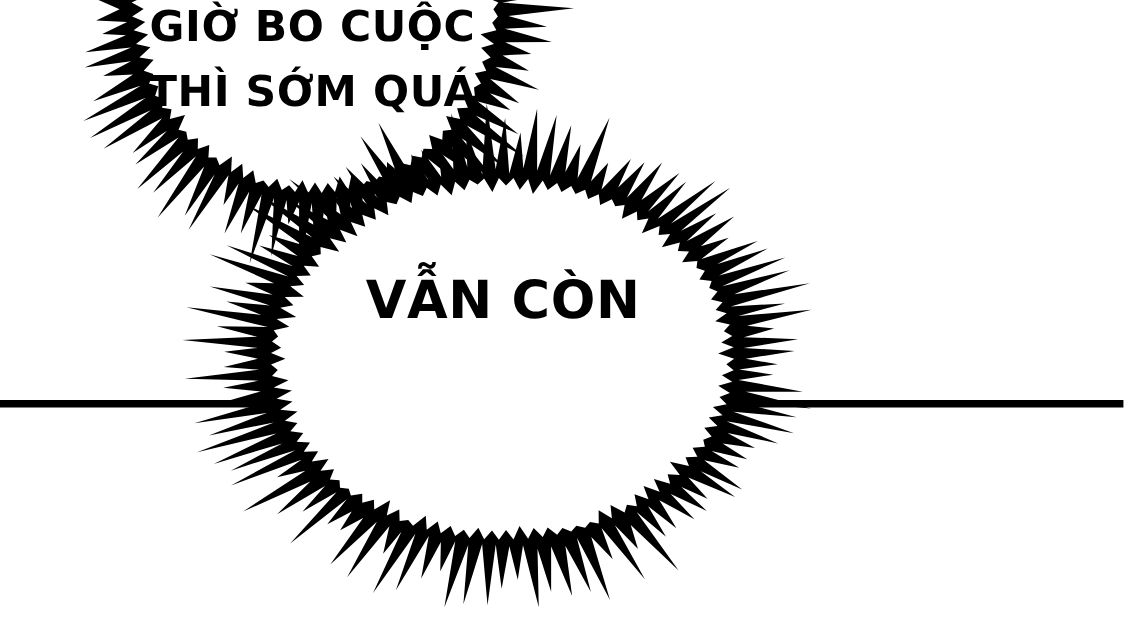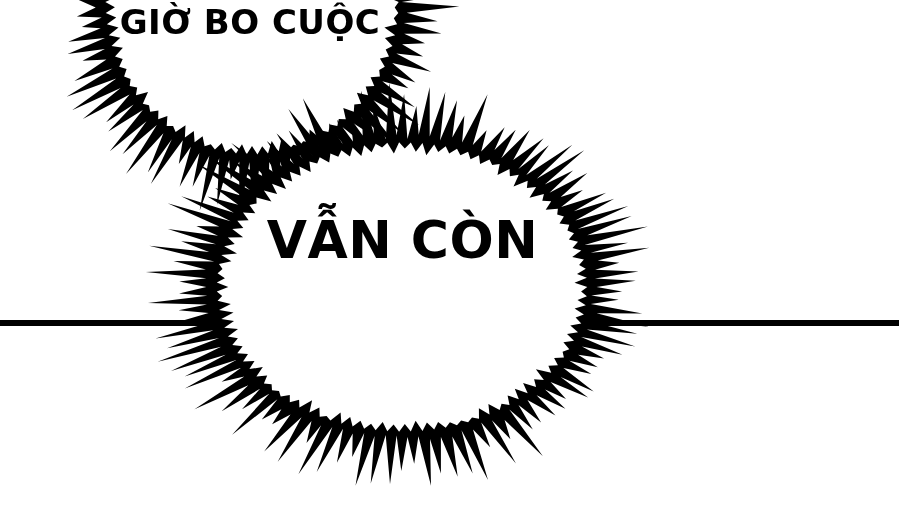--- a/index.html
+++ b/index.html
@@ -9,37 +9,38 @@
   }
   .divider{
     position:absolute;left:0;top:320px;width:899px;height:6px;background:#000;z-index:0;
   }
   svg.art{position:absolute;left:0;top:0;z-index:1;}
   .btext{
     position:absolute;z-index:2;text-align:center;font-weight:bold;color:#000;
   }
   .btext .ln{display:block;white-space:nowrap;}
   .top-text{left:90px;top:-4px;width:320px;font-size:34px;line-height:52px;letter-spacing:0.5px;}
-  .main-text{left:215px;top:206px;width:375px;font-size:52px;line-height:68px;letter-spacing:0.5px;}
+  .main-text{left:215px;top:206px;width:375px;font-size:42px;line-height:68px;letter-spacing:0.5px;}
 </style>
 </head>
 <body>
 
 <div class="panel">
 
   <div class="divider"></div>
 
   <svg class="art" id="bubbles" width="899" height="512" viewBox="0 0 899 512">
       <polygon points="401.8,2.0 459.3,6.6 406.7,12.7 437.6,21.3 403.9,23.0 441.5,33.5 404.2,33.8 425.0,43.2 402.1,44.3 423.1,56.6 396.3,53.5 431.1,71.7 392.2,63.1 415.4,82.5 391.9,74.6 408.4,88.2 382.3,81.2 414.8,107.3 380.8,92.6 419.2,125.3 373.5,100.3 402.6,133.3 369.3,110.6 400.3,149.7 361.4,117.6 374.2,136.7 351.5,122.1 360.5,141.4 342.4,126.9 357.3,160.4 335.7,135.1 359.2,185.2 328.0,142.5 336.0,172.0 317.8,144.9 324.5,169.4 310.2,153.2 313.6,176.4 299.8,154.8 300.8,174.9 290.0,158.1 290.8,197.2 280.2,161.5 281.6,213.2 269.4,157.5 268.0,204.5 259.8,164.5 252.9,212.3 249.4,162.3 239.2,216.8 239.3,161.4 230.7,179.4 229.2,159.9 217.0,204.8 219.2,158.3 199.7,210.6 209.3,155.8 192.6,186.8 199.4,153.1 179.6,186.7 190.9,146.8 178.8,163.9 182.8,140.2 150.8,183.9 171.8,139.3 147.8,172.5 163.4,133.2 126.0,174.1 156.8,124.9 122.5,154.2 146.5,121.2 109.8,151.2 142.8,110.0 108.3,131.6 133.6,104.5 106.1,122.3 129.6,94.5 82.8,119.0 120.6,88.1 72.1,110.3 116.3,78.4 66.6,96.7 112.5,68.5 74.5,80.9 106.4,59.6 82.5,60.7 104.8,48.9 67.7,54.0 104.9,38.0 68.2,41.7 100.7,28.2 81.8,27.1 101.7,17.5 76.9,16.4 95.7,7.4 78.1,-0.3 101.0,-3.2 62.4,-10.6 97.5,-14.0 68.6,-22.7 98.4,-24.6 55.2,-40.3 102.4,-34.7 72.1,-50.2 104.8,-44.9 71.0,-61.4 106.6,-55.6 84.3,-68.8 110.2,-65.6 73.8,-92.5 117.5,-73.7 74.4,-105.0 123.7,-82.0 95.0,-107.7 125.8,-93.3 88.1,-129.9 133.7,-100.4 114.3,-125.0 140.6,-108.2 108.1,-148.4 147.7,-115.8 121.9,-159.2 155.7,-122.3 133.2,-161.6 161.9,-131.4 145.2,-168.5 173.7,-132.1 161.6,-167.0 180.8,-140.4 173.4,-172.9 191.0,-142.7 177.0,-187.0 199.2,-149.8 197.5,-180.0 209.9,-149.5 201.2,-197.0 218.6,-157.2 217.0,-204.8 228.7,-159.4 226.6,-212.0 239.5,-155.3 243.0,-191.1 249.4,-159.2 256.6,-200.1 259.7,-159.2 268.6,-198.3 269.5,-154.7 281.7,-192.4 279.3,-152.1 293.3,-189.4 289.8,-153.2 308.9,-201.8 300.5,-153.2 310.2,-170.1 308.4,-144.6 326.9,-175.1 319.6,-144.9 341.8,-173.4 328.8,-139.9 349.5,-167.2 337.7,-134.4 368.1,-168.3 343.5,-124.5 383.6,-164.2 353.9,-121.0 370.7,-135.7 361.0,-113.2 377.3,-124.6 369.0,-106.3 399.7,-127.5 371.7,-94.9 413.1,-117.7 376.3,-85.5 427.4,-113.2 381.8,-76.9 414.3,-91.7 391.3,-70.3 417.5,-75.8 393.6,-59.7 428.3,-69.9 396.8,-49.7 422.1,-52.0 402.2,-40.3 443.5,-46.0 405.0,-30.0 427.6,-30.8 405.8,-19.3 433.3,-14.8 407.8,-8.7 435.4,-3.6" fill="#000000"></polygon>
       <polygon points="398.7,2.0 394.7,7.4 398.3,13.1 393.8,18.2 397.1,24.2 384.4,27.4 395.2,35.2 384.9,38.1 392.5,45.9 385.7,49.4 389.0,56.5 379.9,58.5 384.8,66.7 379.2,70.0 379.9,76.6 370.6,77.2 374.3,86.1 365.7,86.5 368.1,95.2 356.9,92.8 361.2,103.7 354.3,104.6 353.8,111.8 343.3,108.0 345.8,119.2 338.8,118.9 337.3,126.0 330.1,124.6 328.4,132.1 321.4,130.5 319.1,137.6 309.6,129.6 309.4,142.3 303.2,141.2 299.4,146.3 293.3,144.7 289.1,149.5 281.4,139.0 278.6,151.9 271.7,141.1 268.0,153.6 262.2,146.3 257.4,154.4 252.0,145.9 246.6,154.4 242.0,144.2 236.0,153.6 231.3,148.1 225.4,151.9 221.8,142.9 214.9,149.5 210.8,144.3 204.6,146.3 202.6,136.2 194.6,142.3 193.8,131.0 184.9,137.6 185.5,125.2 175.6,132.1 173.1,126.0 166.7,126.0 167.4,115.9 158.2,119.2 158.4,110.6 150.2,111.8 149.0,105.3 142.8,103.7 148.0,91.9 135.9,95.2 137.2,87.4 129.7,86.1 130.6,79.0 124.1,76.6 126.6,69.0 119.2,66.7 122.7,59.1 115.0,56.5 122.9,47.8 111.5,45.9 120.3,37.8 108.8,35.2 118.5,27.6 106.9,24.2 116.2,17.5 105.7,13.1 114.9,7.2 105.3,2.0 116.3,-3.2 105.7,-9.1 115.0,-13.7 106.9,-20.2 117.0,-23.9 108.8,-31.2 119.1,-34.1 111.5,-41.9 118.7,-45.3 115.0,-52.5 123.2,-54.9 119.2,-62.7 129.6,-63.4 124.1,-72.6 131.9,-74.2 129.7,-82.1 137.0,-83.5 135.9,-91.2 145.1,-90.5 142.8,-99.7 152.5,-97.7 150.2,-107.8 160.3,-104.4 158.2,-115.2 166.6,-113.0 166.7,-122.0 176.3,-116.9 175.6,-128.1 182.8,-126.2 184.9,-133.6 193.9,-126.9 194.6,-138.3 202.4,-132.9 204.6,-142.3 211.8,-137.0 214.9,-145.5 221.5,-140.1 225.4,-147.9 232.2,-138.1 236.0,-149.6 241.6,-145.7 246.6,-150.4 252.0,-142.1 257.4,-150.4 262.1,-141.8 268.0,-149.6 272.0,-139.5 278.6,-147.9 282.0,-137.9 289.1,-145.5 293.2,-140.3 299.4,-142.3 301.9,-133.7 309.4,-138.3 309.3,-125.1 319.1,-133.6 319.1,-122.3 328.4,-128.1 328.7,-118.5 337.3,-122.0 335.9,-111.0 345.8,-115.2 345.9,-107.0 353.8,-107.8 349.0,-95.2 361.2,-99.7 362.0,-93.1 368.1,-91.2 363.2,-80.7 374.3,-82.1 371.1,-73.6 379.9,-72.6 377.9,-65.3 384.8,-62.7 380.1,-54.6 389.0,-52.5 386.0,-45.5 392.5,-41.9 383.4,-33.7 395.2,-31.2 384.3,-23.4 397.1,-20.2 389.9,-13.8 398.3,-9.1 386.9,-3.1" fill="#ffffff"></polygon>
       <polygon points="596.6,287.0 622.1,291.4 591.3,295.5 618.7,299.7 590.8,303.9 642.3,313.4 596.6,313.3 648.8,326.8 588.9,321.0 637.3,333.8 586.8,329.4 635.2,346.5 581.2,337.0 622.5,354.7 582.0,346.4 604.0,358.4 578.1,354.7 597.8,367.3 569.3,360.8 591.4,374.1 563.4,368.1 593.7,391.5 560.6,377.0 588.1,397.6 550.6,381.9 566.0,399.0 545.1,389.6 565.4,408.7 536.6,395.2 555.5,415.4 527.5,400.1 541.1,422.5 518.5,405.0 532.8,429.4 509.3,409.6 542.9,456.3 504.6,419.9 510.4,439.2 491.9,420.2 515.9,463.4 481.2,422.4 490.2,447.3 473.0,429.5 488.0,480.0 461.5,430.2 472.7,473.6 452.3,436.5 457.7,476.8 440.9,437.1 440.9,473.4 430.0,439.0 431.0,485.7 418.4,436.2 414.2,463.7 407.5,437.0 401.3,471.0 396.6,435.5 390.0,484.2 385.7,435.1 370.7,483.4 374.6,435.9 355.5,485.7 364.2,432.9 352.2,457.0 352.7,433.5 336.9,462.8 343.0,428.8 316.7,472.1 332.3,426.9 298.4,474.3 321.1,425.3 306.5,442.9 311.5,421.0 277.7,461.7 301.5,417.3 264.2,451.5 290.5,414.4 272.1,424.2 281.4,409.2 261.8,419.4 277.4,399.3 232.1,434.8 269.2,393.8 242.0,409.3 260.0,388.8 221.7,411.3 248.3,385.2 194.5,409.2 244.3,376.5 221.6,381.8 241.1,367.8 184.8,388.4 236.2,360.1 184.6,376.5 225.7,354.7 171.0,371.1 221.1,346.7 157.6,361.7 219.1,338.0 167.1,348.3 213.4,330.3 155.4,338.6 214.5,321.1 176.2,322.4 208.6,313.1 178.6,310.2 206.9,304.5 147.9,303.0 207.3,295.7 179.0,293.5 206.3,287.0 179.3,281.4 206.3,278.3 145.8,272.0 205.8,269.4 173.5,261.0 214.2,261.6 149.1,245.7 209.0,251.9 181.2,241.2 215.9,244.3 167.8,229.1 218.1,235.7 196.4,226.1 219.2,226.6 167.6,203.3 230.7,221.2 181.2,196.2 233.8,212.8 207.4,196.4 238.1,204.7 215.1,187.9 241.4,195.8 196.6,163.4 249.9,189.9 207.3,156.0 256.8,182.9 232.1,160.7 266.3,177.9 231.3,143.1 278.0,175.2 264.1,154.8 285.1,168.6 266.8,141.1 294.5,164.2 276.5,133.3 303.3,159.1 288.7,130.6 313.4,155.8 288.4,109.0 320.0,146.6 302.8,98.2 330.3,143.0 329.1,123.3 342.5,143.8 337.1,119.8 353.0,141.5 350.4,118.3 362.7,135.4 361.1,90.7 373.8,133.6 372.8,103.6 385.8,139.3 389.4,82.8 396.5,135.3 404.1,94.3 407.4,138.9 416.4,105.9 418.7,134.7 429.7,87.0 429.7,136.6 445.3,91.9 440.0,140.4 457.0,100.2 452.3,137.6 464.4,115.5 462.1,142.5 487.6,94.2 472.8,145.0 486.6,130.2 481.2,151.5 504.7,127.2 494.5,150.0 515.7,129.7 501.5,158.1 529.7,129.9 513.2,160.0 543.6,138.3 518.4,169.1 548.9,145.3 526.3,174.9 572.4,144.8 536.8,178.7 584.2,150.2 544.8,184.6 573.0,170.5 549.5,192.8 587.3,173.1 560.7,196.9 582.9,190.1 561.2,207.1 606.1,192.8 573.9,211.2 614.2,198.8 575.3,220.4 628.3,205.9 577.8,229.0 631.7,216.1 587.4,235.3 647.9,226.6 584.6,245.1 628.0,242.7 590.7,252.7 649.2,247.8 597.7,260.5 619.3,262.8 595.1,269.7 638.5,271.4 594.9,278.4 635.7,280.8" fill="#000000"></polygon>
       <polygon points="587.3,287.0 581.1,291.4 586.9,296.2 577.5,300.1 585.8,305.3 574.6,308.6 583.9,314.4 575.6,317.6 581.3,323.4 570.3,325.6 578.0,332.2 567.0,333.9 574.0,340.8 563.4,342.2 569.3,349.2 562.6,351.7 563.9,357.4 554.1,358.1 557.9,365.3 548.4,365.7 551.2,372.8 535.9,369.3 543.9,380.0 534.1,379.3 536.1,386.9 523.1,383.1 527.7,393.3 514.8,388.7 518.8,399.3 507.6,395.4 509.5,404.9 501.5,403.8 499.7,410.0 488.4,403.9 489.5,414.6 478.9,408.2 479.0,418.7 472.0,417.6 468.1,422.2 461.1,420.5 457.0,425.2 449.9,422.3 445.7,427.7 438.1,422.0 434.2,429.6 426.9,422.4 422.5,430.9 415.6,420.7 410.8,431.6 404.8,423.9 399.1,431.7 393.6,424.4 387.3,431.3 382.7,422.1 375.6,430.3 371.1,423.8 364.1,428.7 360.5,420.7 352.6,426.5 350.2,417.1 341.4,423.8 340.6,412.5 330.4,420.5 326.6,415.9 319.7,416.7 319.4,407.5 309.4,412.4 312.1,400.2 299.4,407.5 299.1,399.8 289.8,402.2 289.8,394.9 280.7,396.4 279.0,391.0 272.0,390.2 271.6,384.2 263.9,383.5 267.2,375.4 256.4,376.5 262.8,367.1 249.4,369.1 254.5,361.0 243.0,361.4 248.0,354.0 237.3,353.3 242.6,346.3 232.3,345.0 237.9,338.3 227.9,336.5 238.0,329.1 224.2,327.8 234.0,321.1 221.3,318.9 233.5,312.4 219.0,309.9 230.8,304.1 217.6,300.8 222.2,295.9 216.8,291.6 228.3,287.0 216.8,282.4 224.9,278.2 217.6,273.2 222.5,269.1 219.0,264.1 231.4,261.3 221.3,255.1 237.0,253.6 224.2,246.2 234.7,244.1 227.9,237.5 243.1,237.3 232.3,229.0 243.3,228.0 237.3,220.7 248.6,220.3 243.0,212.6 255.3,213.3 249.4,204.9 256.6,203.4 256.4,197.5 271.4,201.4 263.9,190.5 277.1,194.0 272.0,183.8 286.0,188.9 280.7,177.6 292.2,181.4 289.8,171.8 300.7,175.8 299.4,166.5 310.7,172.1 309.4,161.6 317.2,163.4 319.7,157.3 329.2,162.4 330.4,153.5 338.3,156.7 341.4,150.2 350.0,156.4 352.6,147.5 361.3,156.1 364.1,145.3 371.6,152.2 375.6,143.7 382.1,147.6 387.3,142.7 393.9,153.5 399.1,142.3 404.8,148.4 410.8,142.4 415.8,151.8 422.5,143.1 426.3,155.2 434.2,144.4 438.2,152.0 445.7,146.3 449.2,153.6 457.0,148.8 460.4,155.2 468.1,151.8 470.5,159.2 479.0,155.3 480.1,163.9 489.5,159.4 492.2,165.0 499.7,164.0 497.5,174.9 509.5,169.1 509.9,176.2 518.8,174.7 513.5,186.5 527.7,180.7 526.9,187.9 536.1,187.1 529.5,197.8 543.9,194.0 542.3,200.8 551.2,201.2 545.7,209.7 557.9,208.7 557.2,214.4 563.9,216.6 559.5,223.6 569.3,224.8 567.4,230.4 574.0,233.2 568.8,239.6 578.0,241.8 572.5,247.9 581.3,250.6 572.2,257.0 583.9,259.6 579.1,264.9 585.8,268.7 577.0,273.9 586.9,277.8 574.5,282.7" fill="#ffffff"></polygon>
     </svg>
 
   <div class="btext top-text">
     <span class="ln">GIỜ BO CUỘC</span>
+    <span class="ln">THÌ SỚM QUÁ</span>
   </div>
 
   <div class="btext main-text">
     <span class="ln">VẪN CÒN</span>
   </div>
 
 </div>
 
 </body></html>

